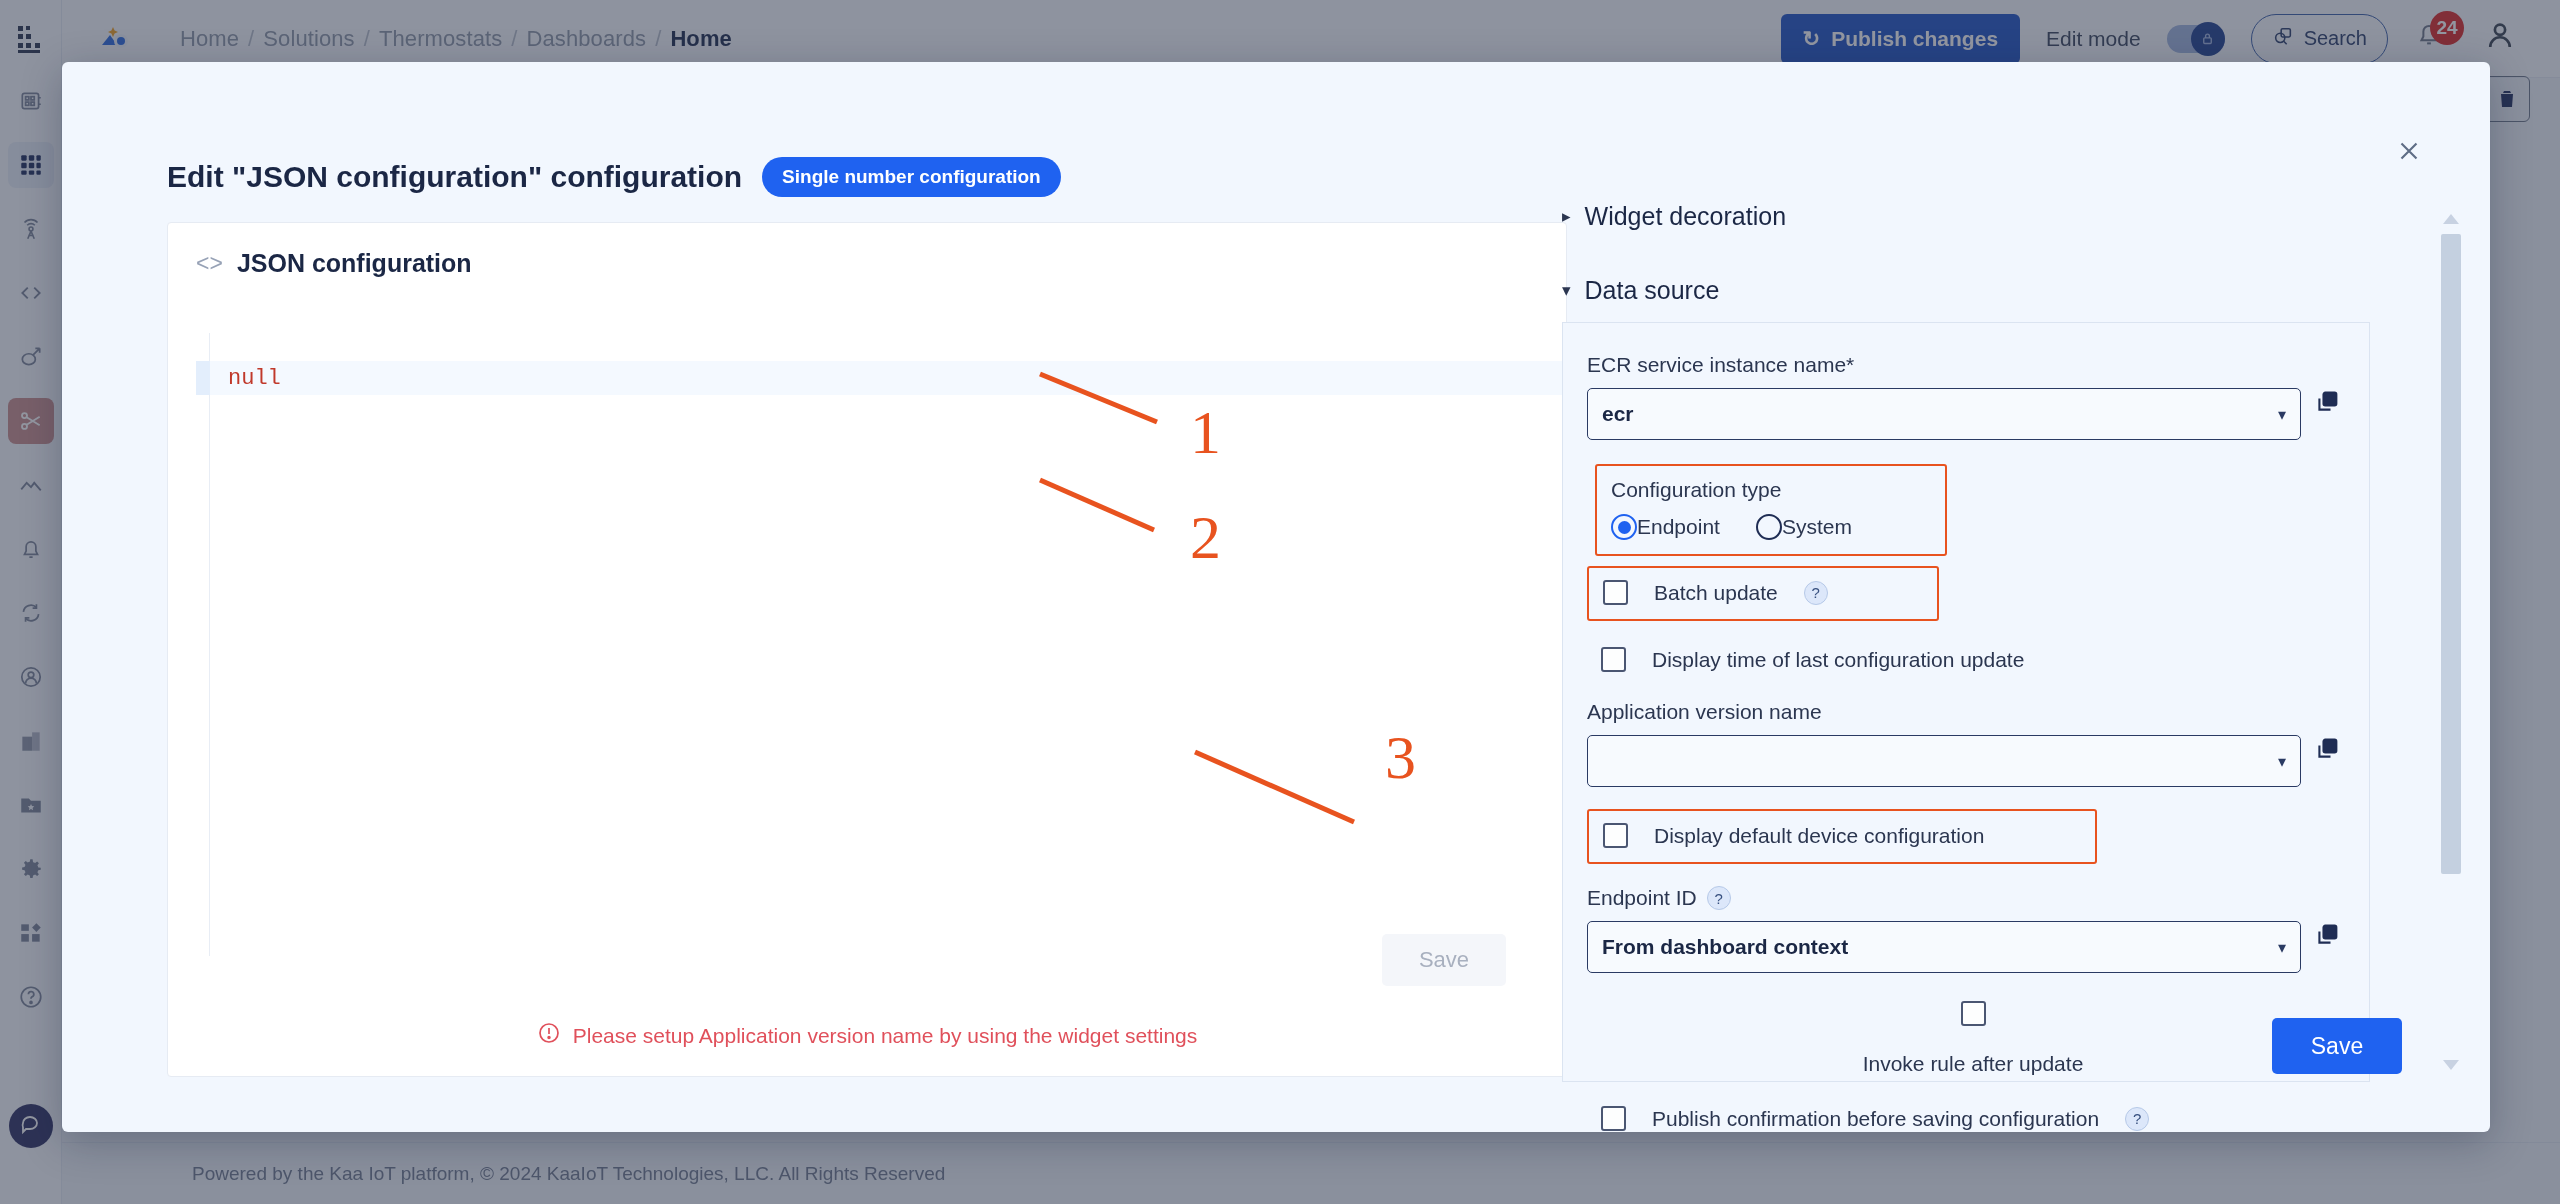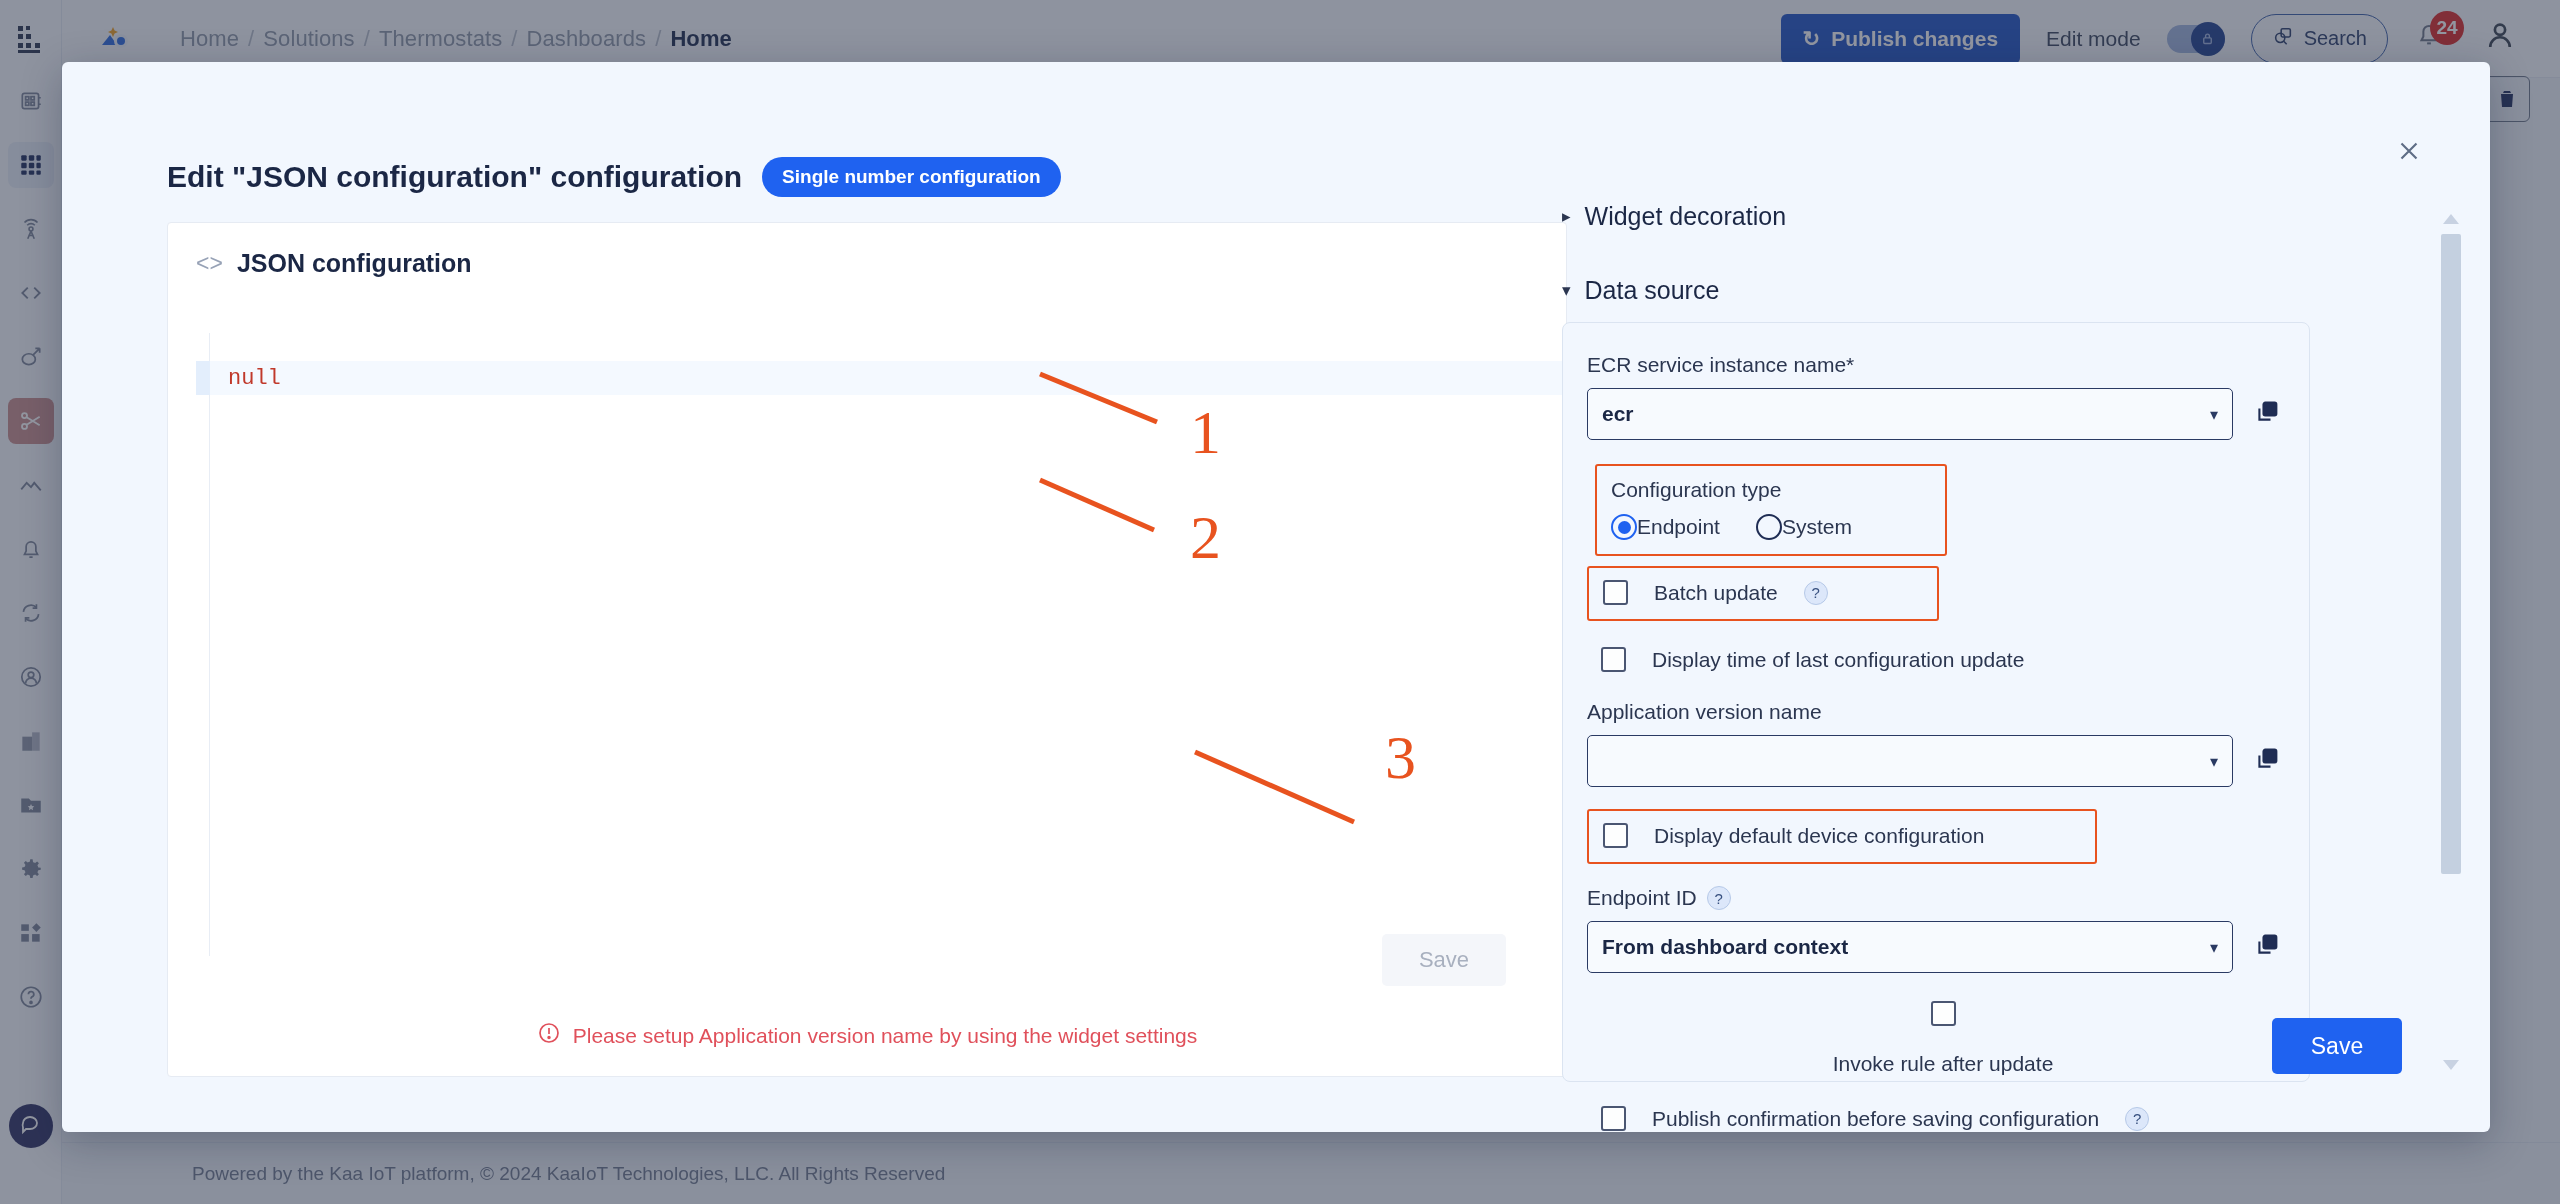--- a/index.html
+++ b/index.html
@@ -166,27 +166,27 @@
   }
   .sec-head {
     display: flex; align-items: center; gap: 14px;
     font-size: 25px; color: #1b2745; cursor: pointer;
   }
   .caret { color: #2b3650; font-size: 17px; }
   .sec-widget { position: absolute; left: 10px; top: 0; }
   .sec-data { position: absolute; left: 10px; top: 74px; }
 
   .ds-box {
-    position: absolute; left: 10px; top: 120px; width: 748px; height: 760px;
-    background: #f2f7fe; border: 1px solid #dbe4f1; border-radius: 8px;
+    position: absolute; left: 10px; top: 120px; width: 808px; height: 760px;
+    background: #f2f7fe; border: 1px solid #dbe4f1; border-radius: 0;
     padding: 30px 24px 0 24px;
   }
   .field-label { font-size: 21px; color: #2b3650; margin-bottom: 11px; }
   .req { color: #2b3650; }
-  .row-select { display: flex; align-items: center; gap: 20px; }
+  .row-select { display: flex; gap: 12px; }
   .select {
     flex: 1; height: 52px; background: #f7fafe;
     border: 1px solid #2a3a63; border-radius: 5px;
     display: flex; align-items: center; padding: 0 14px;
     font-size: 21px; color: #1b2745; cursor: pointer;
   }
   .select .val { flex: 1; font-weight: 600; }
   .select .arrow { color: #2a3a63; font-size: 16px; }
   .copy-btn { width: 32px; height: 32px; color: #1f2d54; cursor: pointer; }
 

